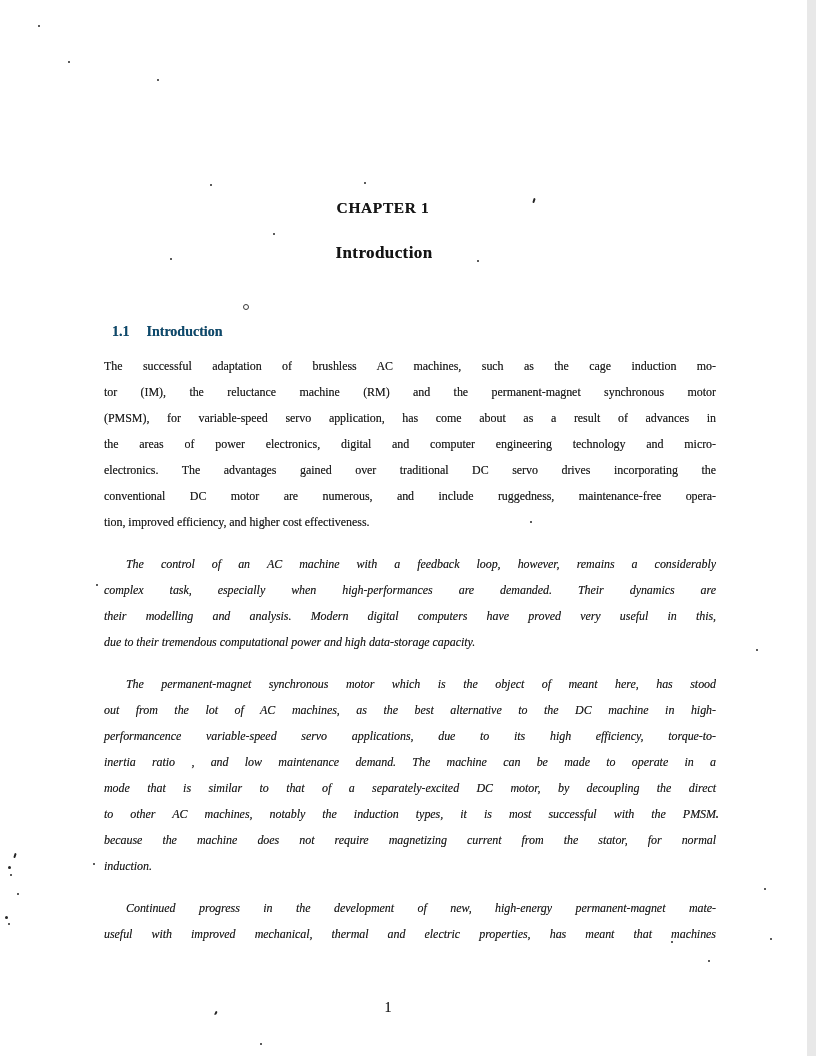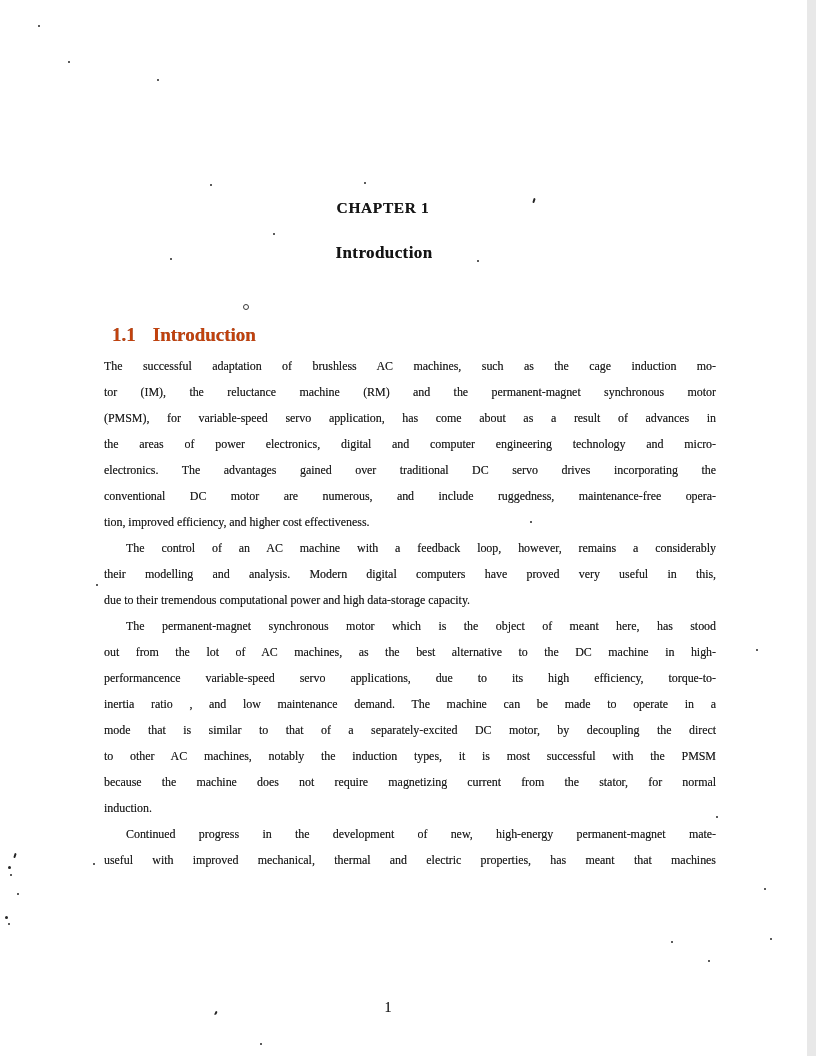--- a/index.html
+++ b/index.html
@@ -22,35 +22,35 @@
   }
   .chapter-title{
     position:absolute;top:243px;left:0;width:768px;
     margin:0;text-align:center;
     font-size:17px;font-weight:bold;letter-spacing:0.4px;
     color:#141414;
     text-shadow:0 0 0.5px rgba(0,0,0,.6);
   }
   .section-heading{
     position:absolute;top:324px;left:112px;
-    font-size:19px;font-weight:bold;
-    color:#c2410c;
+    font-size:14px;font-weight:bold;
+    color:#0c4a6e;
     text-shadow:0 0 0.4px rgba(0,0,0,.5);
     text-align:center;
   }
   .section-heading .sec-num{margin-right:17px;}
   
   .body-text{
     position:absolute;top:353px;left:104px;width:612px;
     font-size:12px;
     letter-spacing:-0.05px;
     color:#1c1c1c;
     text-shadow:0 0 0.45px rgba(0,0,0,.5);
   }
-  .para+.para{margin-top:0;}
+  .para+.para{margin-top:16px;font-style:italic;}
   .line{
     line-height:26px;
     text-align:justify;
     text-align-last:justify;
     white-space:normal;
   }
   .line.last{text-align-last:left;}
   .para.indent .line.first{text-indent:22px;}
   
   .page-number{
@@ -86,20 +86,21 @@
         <div class="line first">The successful adaptation of brushless AC machines, such as the cage induction mo-</div>
         <div class="line">tor (IM), the reluctance machine (RM) and the permanent-magnet synchronous motor</div>
         <div class="line">(PMSM), for variable-speed servo application, has come about as a result of advances in</div>
         <div class="line">the areas of power electronics, digital and computer engineering technology and micro-</div>
         <div class="line">electronics. The advantages gained over traditional DC servo drives incorporating the</div>
         <div class="line">conventional DC motor are numerous, and include ruggedness, maintenance-free opera-</div>
         <div class="line last">tion, improved efficiency, and higher cost effectiveness.</div>
       </div>
       <div class="para indent">
         <div class="line first">The control of an AC machine with a feedback loop, however, remains a considerably</div>
+        <div class="line">complex task, especially when high-performances are demanded. Their dynamics are</div>
         <div class="line">their modelling and analysis. Modern digital computers have proved very useful in this,</div>
         <div class="line last">due to their tremendous computational power and high data-storage capacity.</div>
       </div>
       <div class="para indent">
         <div class="line first">The permanent-magnet synchronous motor which is the object of meant here, has stood</div>
         <div class="line">out from the lot of AC machines, as the best alternative to the DC machine in high-</div>
         <div class="line">performancence variable-speed servo applications, due to its high efficiency, torque-to-</div>
         <div class="line">inertia ratio , and low maintenance demand. The machine can be made to operate in a</div>
         <div class="line">mode that is similar to that of a separately-excited DC motor, by decoupling the direct</div>
         <div class="line">to other AC machines, notably the induction types, it is most successful with the PMSM</div>

